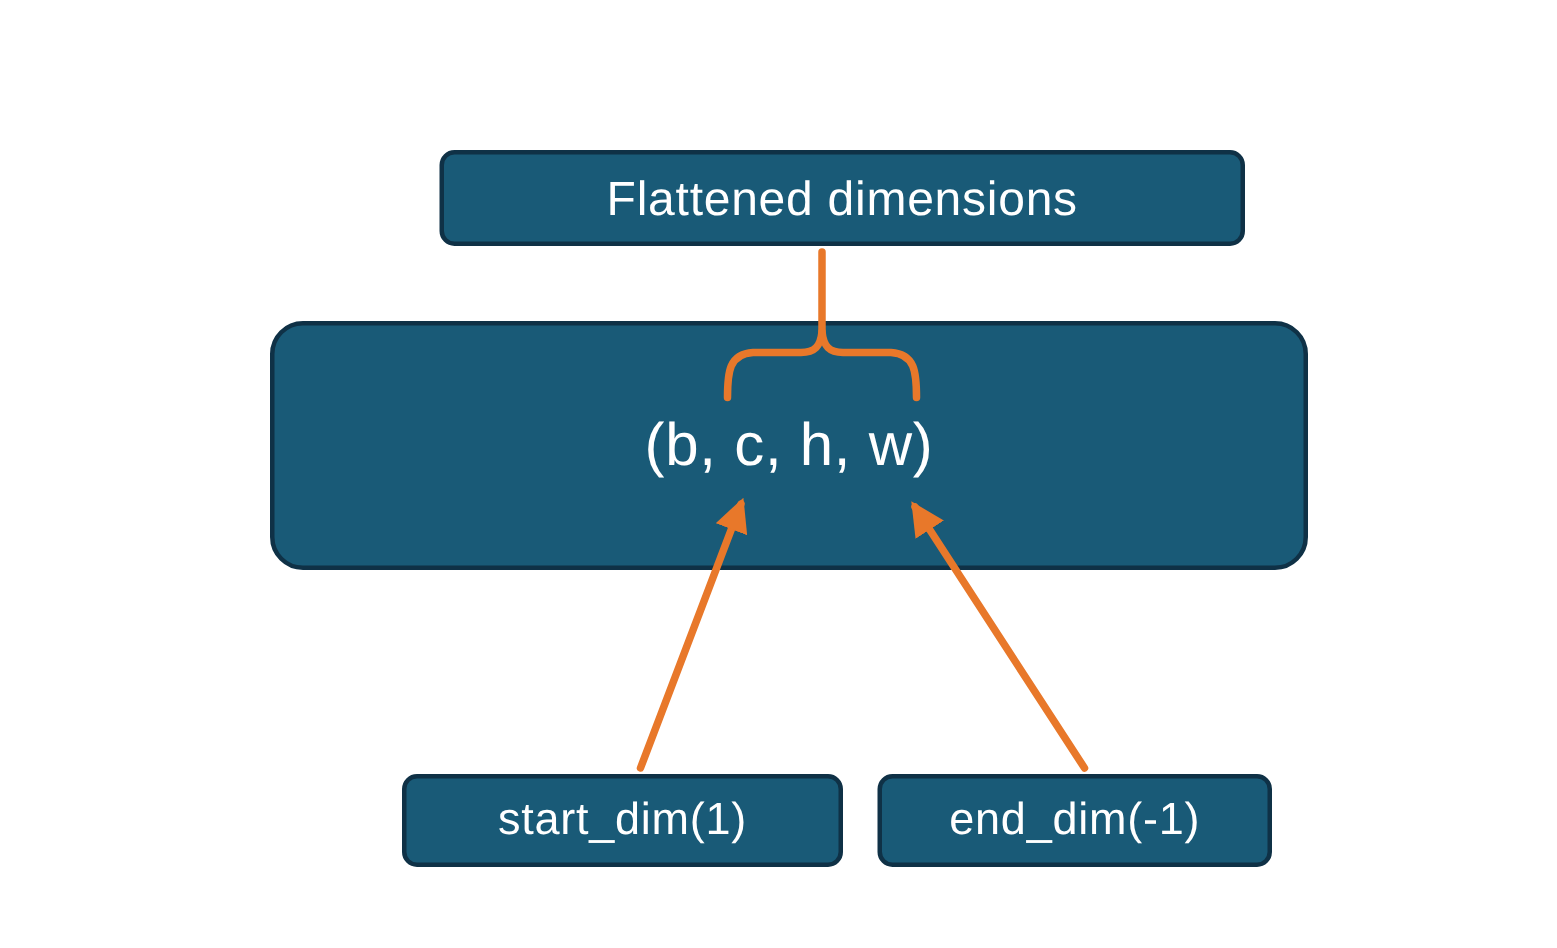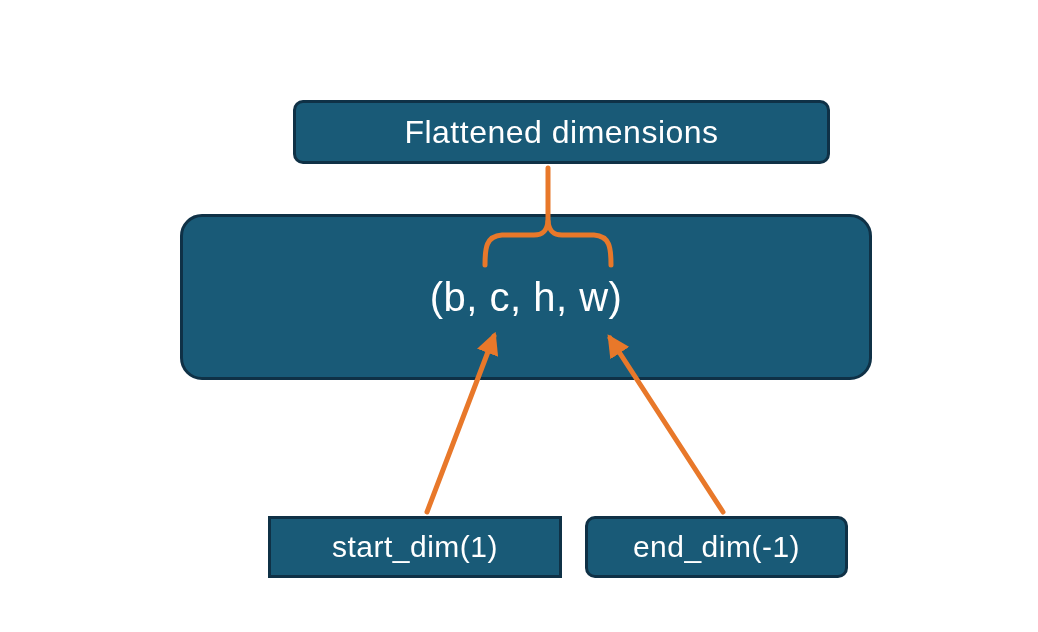--- a/index.html
+++ b/index.html
@@ -34,21 +34,21 @@
   }
   .node-tuple {
     left: 180px; top: 214px;
     width: 692px; height: 166px;
     border-radius: 22px;
     font-size: 40px;
   }
   .node-start {
     left: 268px; top: 516px;
     width: 294px; height: 62px;
-    border-radius: 0;
+    border-radius: 10px;
     font-size: 30px;
   }
   .node-end {
     left: 585px; top: 516px;
     width: 263px; height: 62px;
     border-radius: 10px;
     font-size: 30px;
   }
   .overlay {
     position: absolute;

